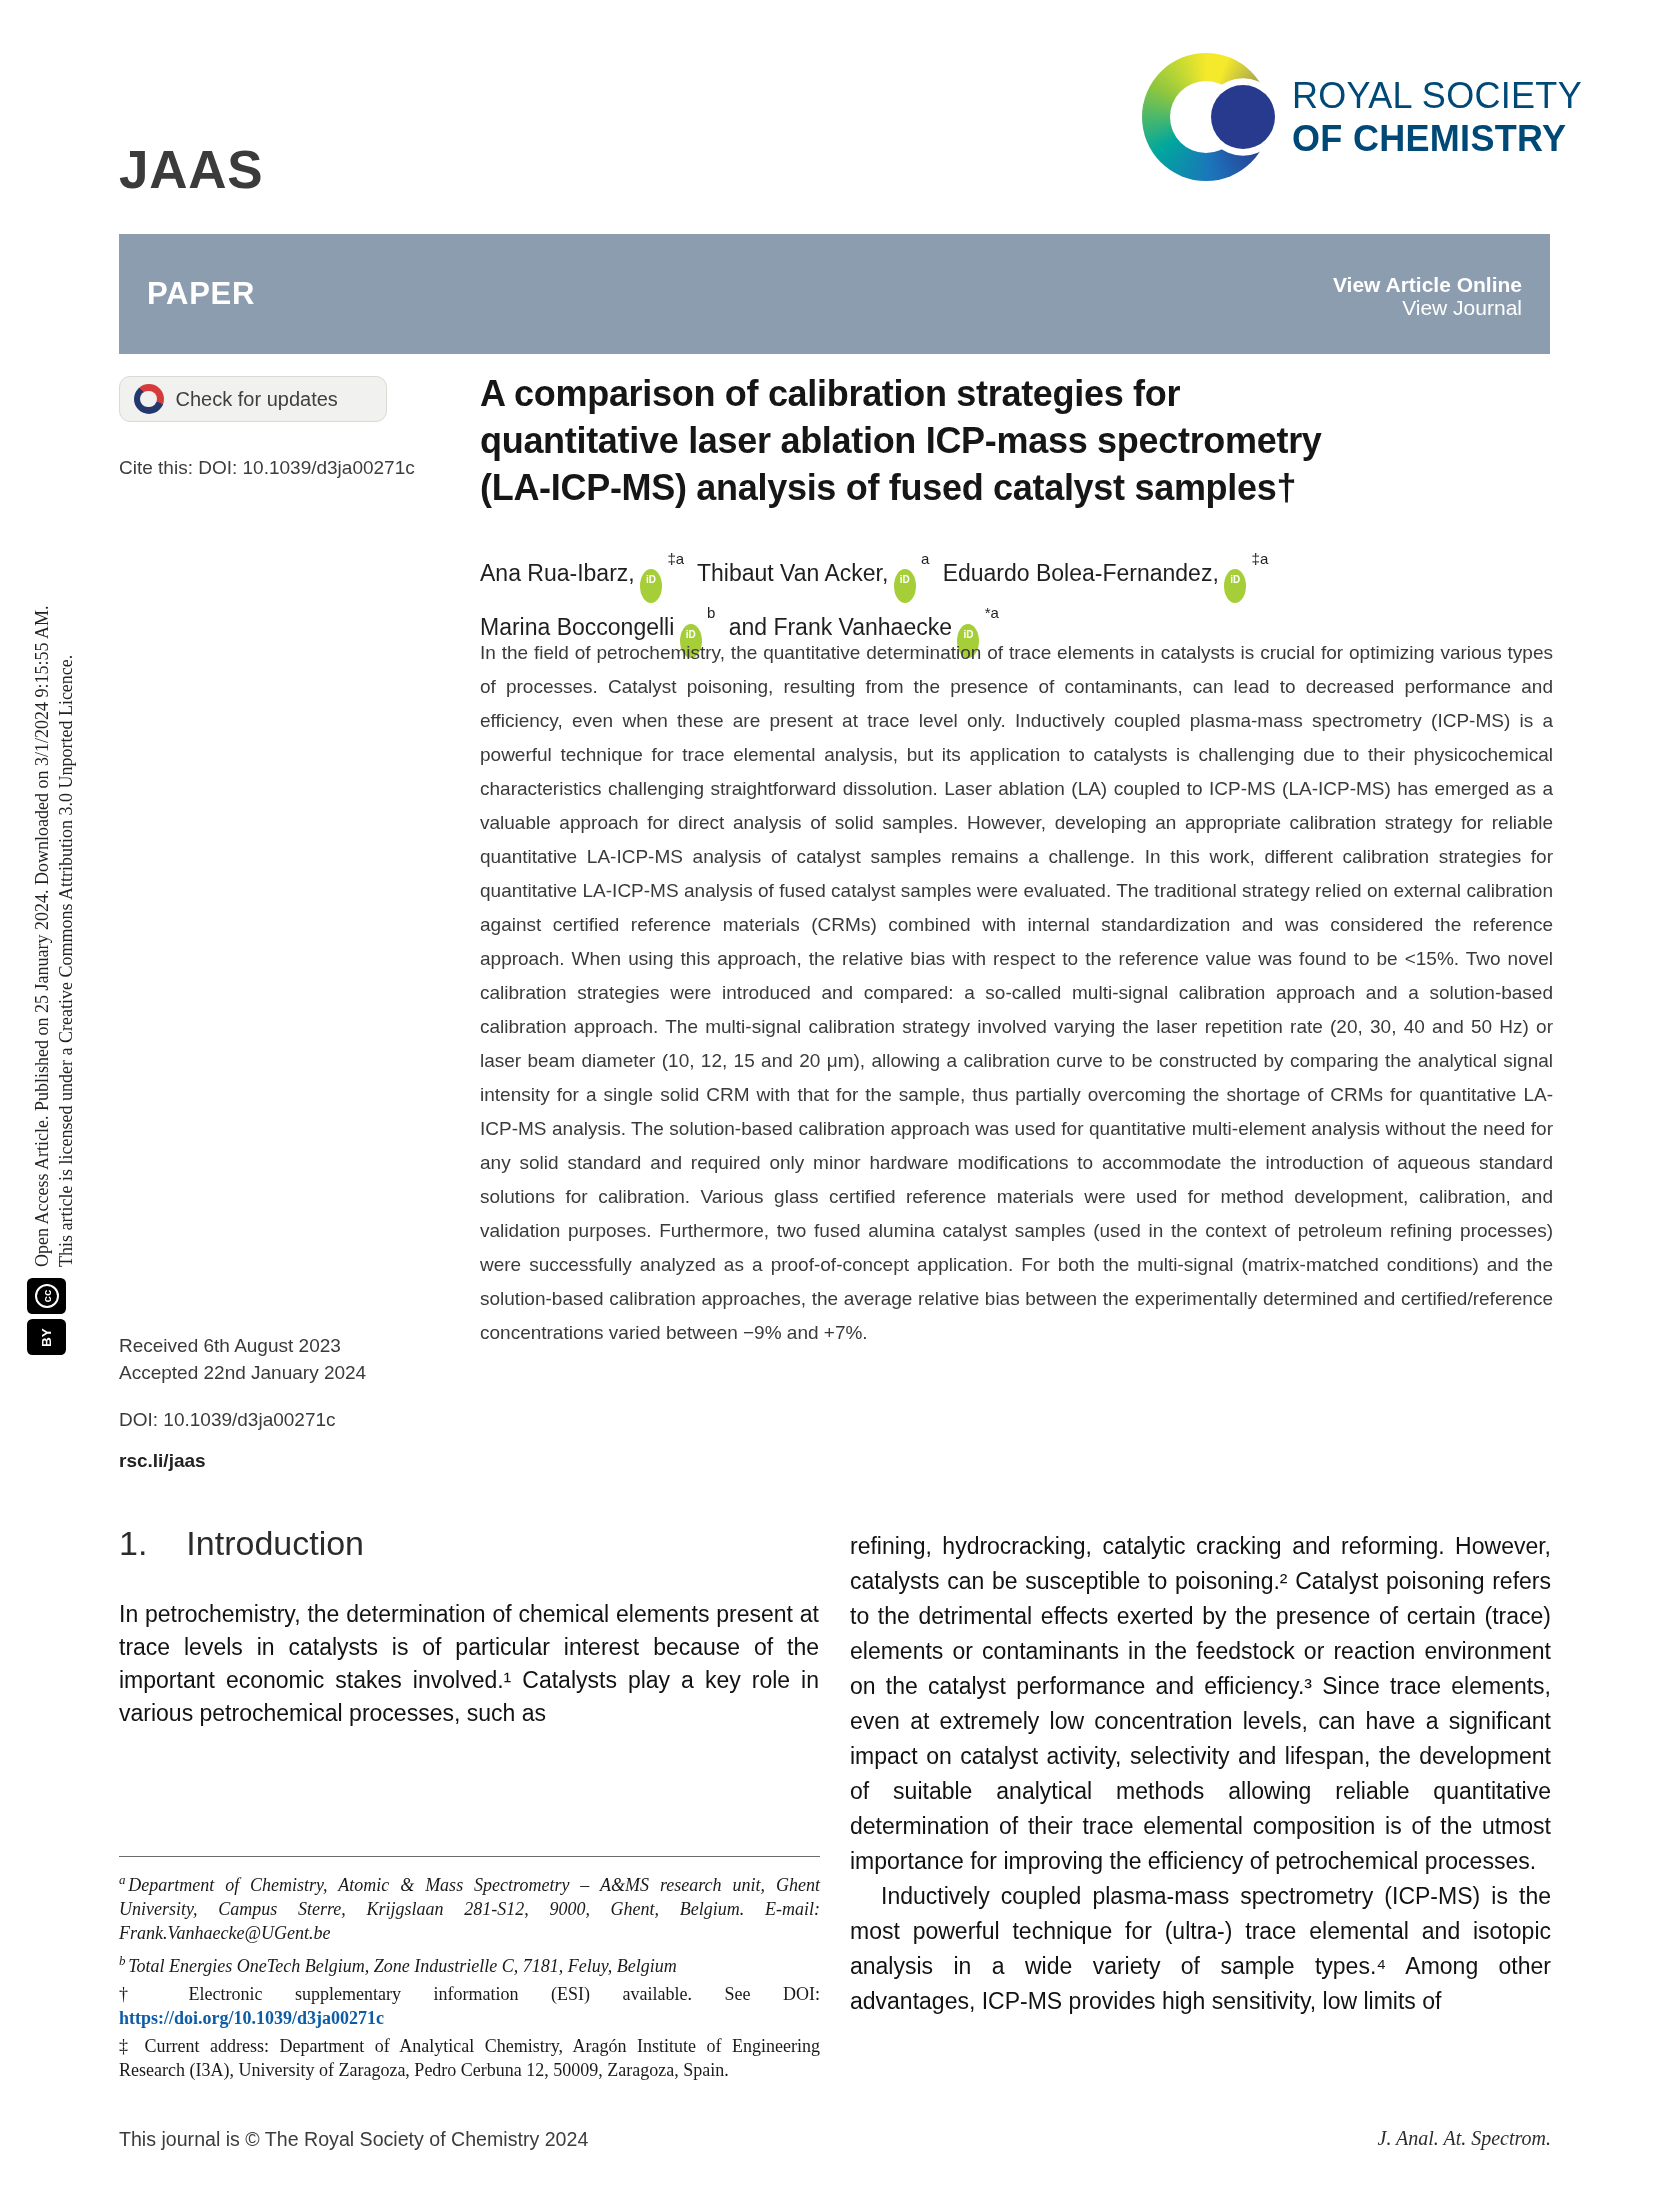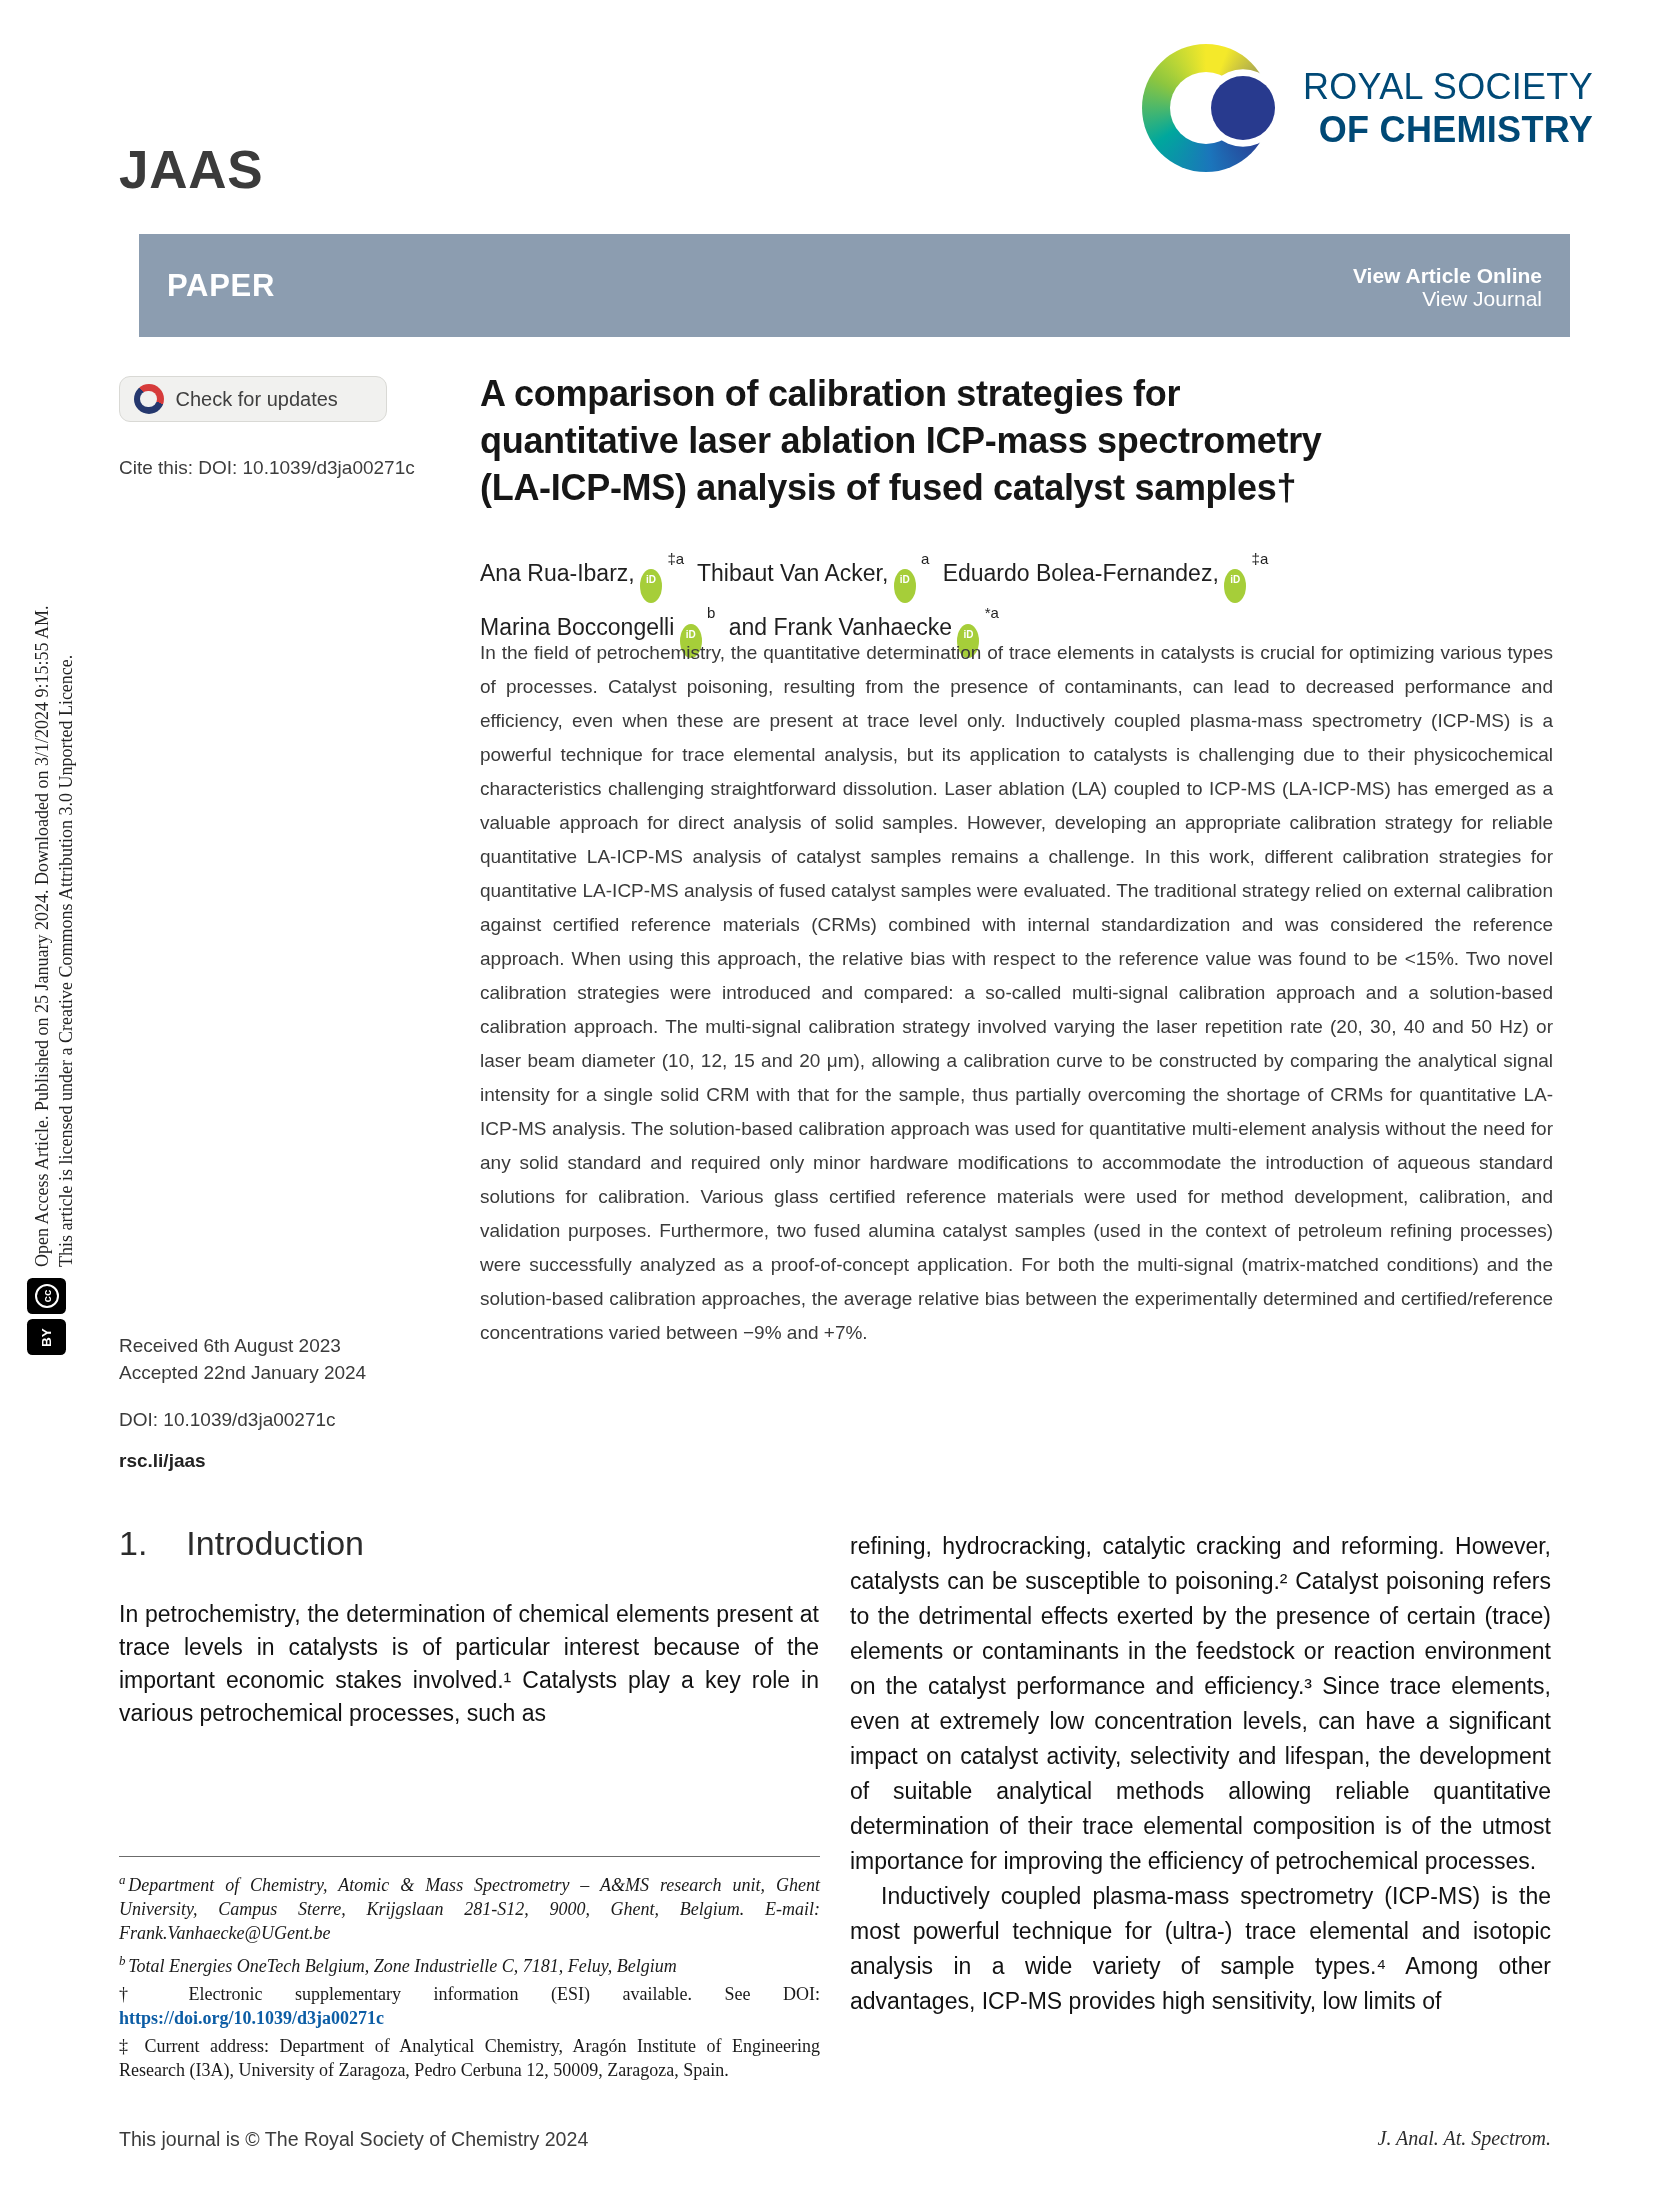--- a/index.html
+++ b/index.html
@@ -1,32 +1,32 @@
 <!DOCTYPE html>
 <html style="font-size:10.8px"><head>
 <meta charset="utf-8">
 <style>
   * { margin:0; padding:0; box-sizing:border-box; }
   html,body { width:1675px; height:2194px; background:#ffffff; font-family:"Liberation Sans", sans-serif; }
   .page { position:absolute; inset:0; overflow:hidden; }
 
   .jaas-logo { position:absolute; left:119px; top:139px; font-size:53px; font-weight:700; color:#3b3b3b; letter-spacing:0.7px; }
 
-  .rsc-logo { position:absolute; left:1142px; top:44px; display:flex; align-items:center; gap:33px;text-align:right; }
+  .rsc-logo { position:absolute; left:1142px; top:53px; display:flex; align-items:center; gap:22px; }
   .rsc-mark { position:relative; width:128px; height:128px; }
   .rsc-ring { position:absolute; inset:0; border-radius:50%;
     background: conic-gradient(from 0deg, #f4e92a 0deg, #f4e92a 20deg, #2b3990 115deg, #1b75bb 175deg, #00a79d 235deg, #8dc63f 300deg, #f4e92a 360deg); }
   .rsc-ring::after { content:''; position:absolute; inset:28px; background:#fff; border-radius:50%; }
   .rsc-ball { position:absolute; right:-5.4px; top:32px; width:64px; height:64px; border-radius:50%; background:#283a8e; box-shadow:0 0 0 6.8px #fff; }
   .rsc-text { color:#004976; font-size:36px; line-height:43px; letter-spacing:0.3px; }
   .rsc-line1 { font-weight:400; }
   .rsc-line2 { font-weight:700; }
 
-  .banner { position:absolute; left:119px; top:234px; width:1431px; height:103px; background:#8c9db0;
-    display:flex; align-items:center; justify-content:space-between; padding:0 28px;margin-left:20px; }
+  .banner { position:absolute; left:119px; top:234px; width:1431px; height:120px; background:#8c9db0;
+    display:flex; align-items:center; justify-content:space-between; padding:0 28px; }
   .banner-label { color:#ffffff; font-size:31px; font-weight:700; letter-spacing:0.7px; }
   .banner-right { text-align:right; color:#ffffff; }
   .view-online { font-size:21px; font-weight:700; line-height:27px; cursor:pointer; }
   .view-journal { font-size:21px; line-height:20px; cursor:pointer; }
 
   .check-updates { position:absolute; left:119px; top:376px; width:268px; height:46px; background:#f1f1ef;
     border:1.4px solid #d9d9d5; border-radius:11px; display:flex; align-items:center; gap:12px; padding:0 13.5px; cursor:pointer; }
   .crossmark { width:30px; height:30px; position:relative; border-radius:50%; flex:0 0 auto;
     background: conic-gradient(from -40deg, #d63b3b 0 150deg, #25386e 150deg 360deg); }
   .crossmark::after { content:''; position:absolute; inset:6.8px; background:#f1f1ef; border-radius:50%; }

